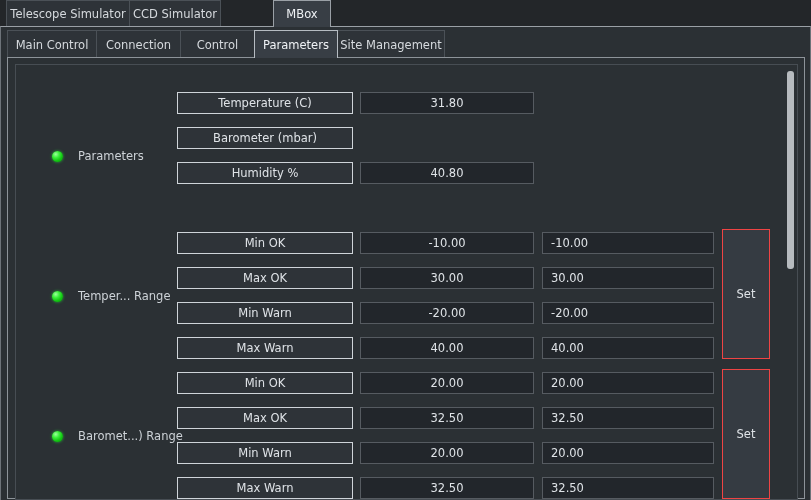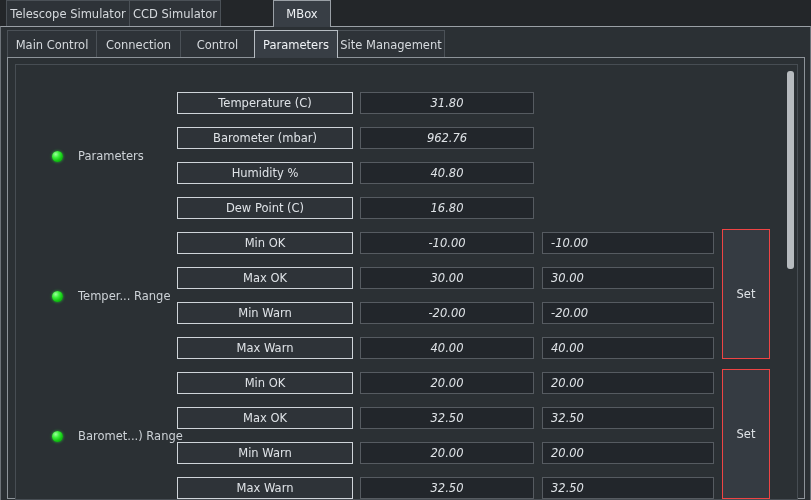--- a/index.html
+++ b/index.html
@@ -113,21 +113,21 @@
     color: #dfe3e7;
     font-size: 11.5px;
     display: flex; align-items: center; justify-content: center;
   }
   .valuebox {
     position: absolute; top: 0; height: 22px;
     background: #22262b;
     border: 1px solid #565b61;
     color: #dfe3e7;
     font-size: 11.5px;
-    display: flex; align-items: center; font-style: italic;
+    display: flex; align-items: center;
   }
   .valuebox.v1 { left: 344px; width: 174px; justify-content: center; }
   .valuebox.v2 { left: 526px; width: 172px; justify-content: flex-start; padding-left: 8px; }
 
   
   .setbtn {
     position: absolute; left: 706px; width: 48px;
     background: #353b42;
     border: 1px solid #ef4444;
     color: #dfe3e7;
@@ -171,29 +171,24 @@
       <div class="scrollarea">
 
         <div class="scrollviewport">
           <div class="formcanvas" id="formcanvas">
               <div class="row" style="top: 27px; width: 100%;">
                 <div class="fieldlabel">Temperature (C)</div>
                 <div class="valuebox v1">31.80</div>
               </div>
               <div class="row" style="top: 62px; width: 100%;">
                 <div class="fieldlabel">Barometer (mbar)</div>
-                <div class="valuebox v1">962.76</div>
               </div>
               <div class="row" style="top: 97px; width: 100%;">
                 <div class="fieldlabel">Humidity %</div>
                 <div class="valuebox v1">40.80</div>
-              </div>
-              <div class="row" style="top: 132px; width: 100%;">
-                <div class="fieldlabel">Dew Point (C)</div>
-                <div class="valuebox v1">16.80</div>
               </div>
               <div class="row" style="top: 167px; width: 100%;">
                 <div class="fieldlabel">Min OK</div>
                 <div class="valuebox v1">-10.00</div>
                 <div class="valuebox v2">-10.00</div>
               </div>
               <div class="row" style="top: 202px; width: 100%;">
                 <div class="fieldlabel">Max OK</div>
                 <div class="valuebox v1">30.00</div>
                 <div class="valuebox v2">30.00</div>

